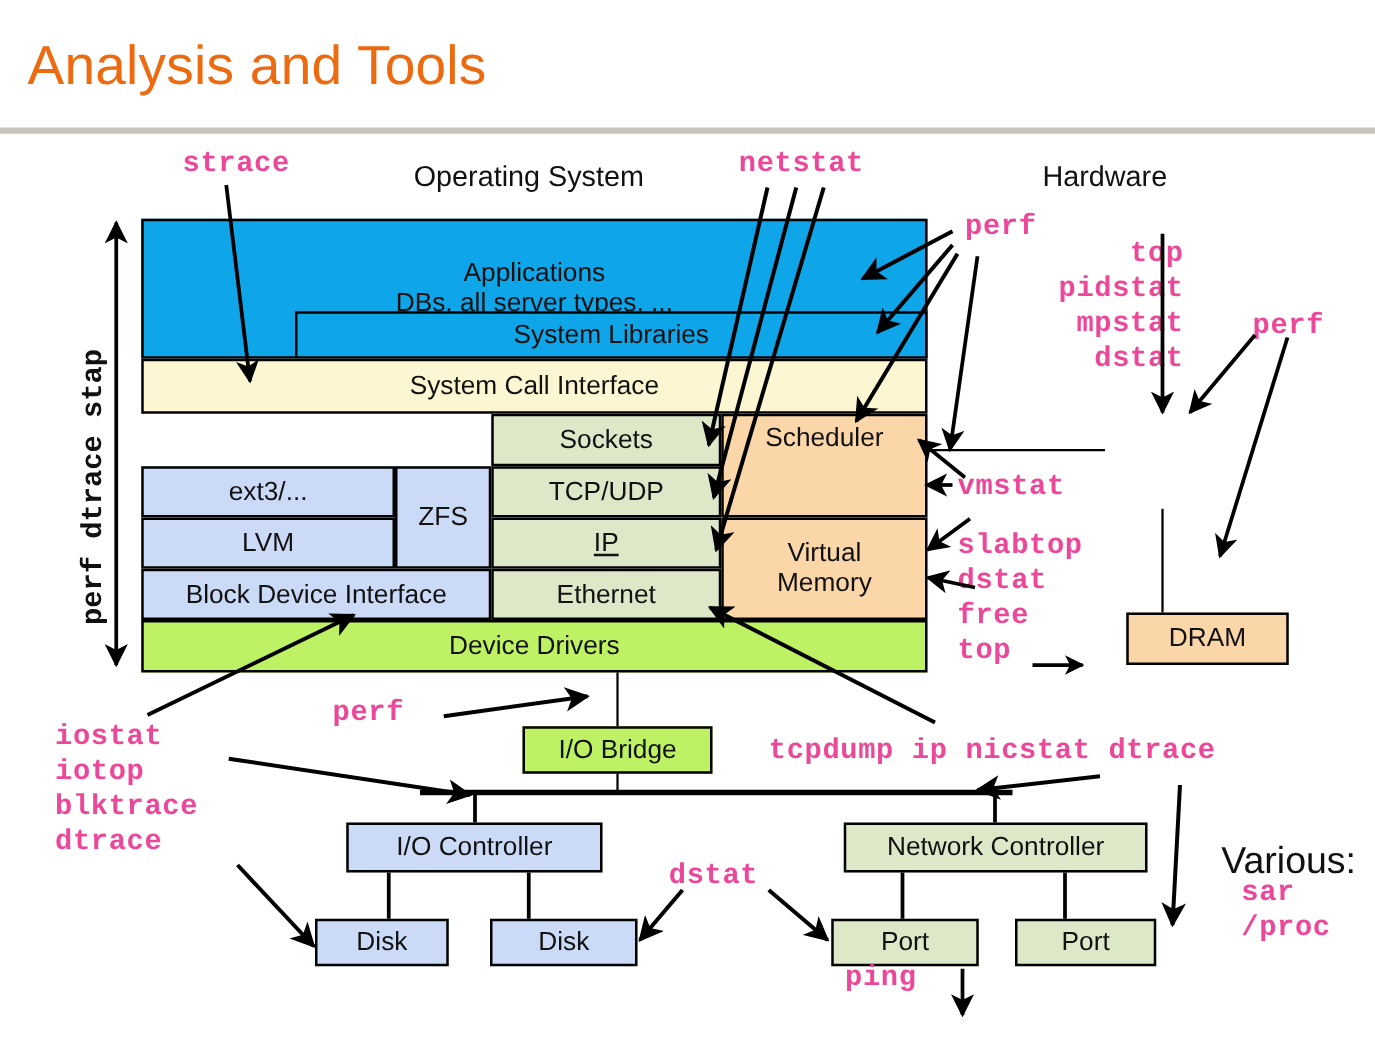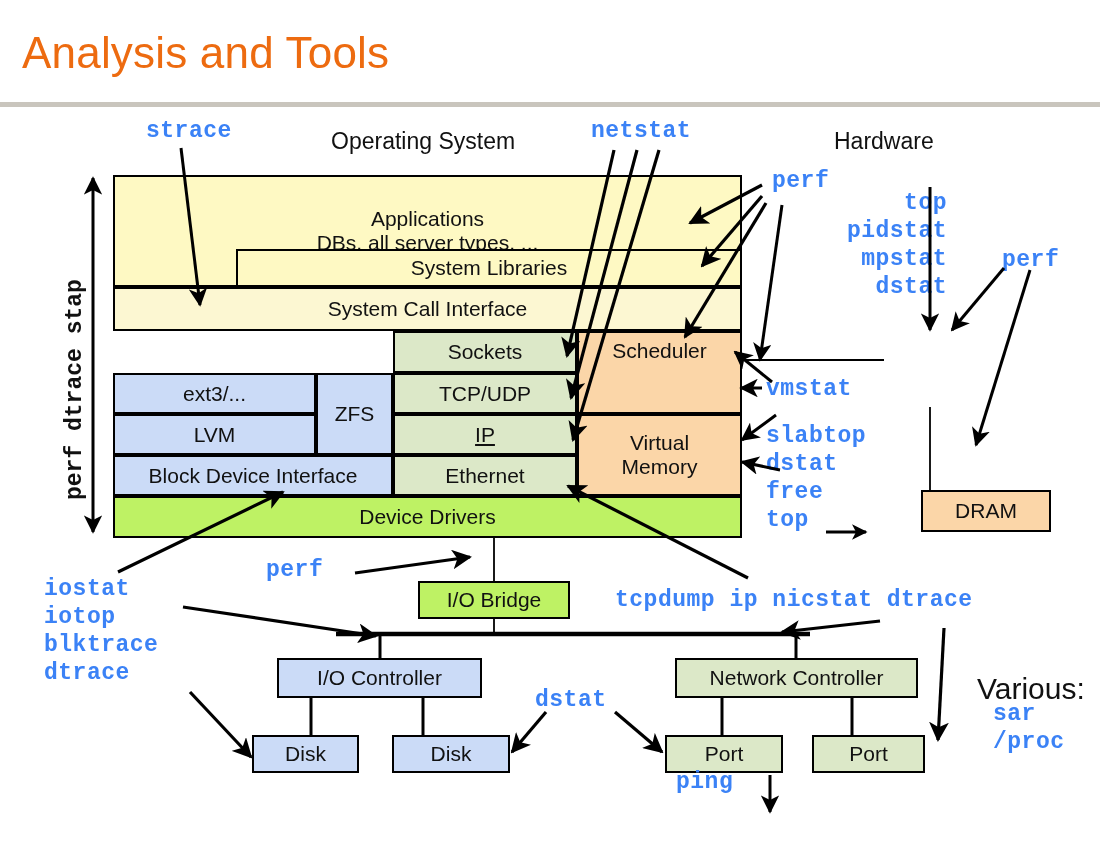--- a/index.html
+++ b/index.html
@@ -25,37 +25,37 @@
   
   .box{
     position:absolute;box-sizing:border-box;
     border:2.5px solid #000;
     display:flex;align-items:center;justify-content:center;
     text-align:center;
     font-size:21px;color:#111;
     font-family:"Liberation Sans",sans-serif;
     line-height:1.12;
   }
-  .pink   {background:#fef9c3;}
+  .pink   {background:#0ea5e9;}
   .cream  {background:#FCF7D2;}
   .blue   {background:#CBDBF7;}
   .green  {background:#DCE8C8;}
   .orange {background:#FBD6A8;}
   .cyan   {background:#bef264;}
 
   
   .lbl{
     position:absolute;font-size:21px;color:#111;
     font-family:"Liberation Sans",sans-serif;white-space:nowrap;
   }
   
   .tool{
     position:absolute;
     font-family:"Liberation Mono",monospace;
-    font-weight:bold;font-size:23px;color:#3b82f6;
+    font-weight:bold;font-size:23px;color:#ec4899;
     white-space:pre;line-height:1.22;letter-spacing:.5px;
   }
 
   
   .vtool{
     position:absolute;
     font-family:"Liberation Mono",monospace;
     font-weight:bold;font-size:23px;color:#111;
     white-space:pre;
     transform-origin:0 0;
@@ -100,21 +100,21 @@
   <div class="box green" style="left:393px;top:455px;width:184px;height:41px;">Ethernet</div>
 
   <div class="box orange" style="left:577px;top:331px;width:165px;height:83px;align-items:flex-start;padding-top:6px;">Scheduler</div>
   <div class="box orange two-line" style="left:577px;top:414px;width:165px;height:82px;">
     <span>Virtual</span>
     <span>Memory</span>
   </div>
 
   <div class="box cyan" style="left:113px;top:496px;width:629px;height:42px;">Device Drivers</div>
 
-  <div class="box orange" style="left:921px;top:490px;width:130px;height:42px;">DRAM</div>
+  <div class="box orange" style="left:901px;top:490px;width:130px;height:42px;">DRAM</div>
 
   <div class="box cyan" style="left:418px;top:581px;width:152px;height:38px;">I/O Bridge</div>
 
   <div class="box blue" style="left:277px;top:658px;width:205px;height:40px;">I/O Controller</div>
   <div class="box green" style="left:675px;top:658px;width:243px;height:40px;">Network Controller</div>
 
   <div class="box blue" style="left:252px;top:735px;width:107px;height:38px;">Disk</div>
   <div class="box blue" style="left:392px;top:735px;width:118px;height:38px;">Disk</div>
   <div class="box green" style="left:665px;top:735px;width:118px;height:38px;">Port</div>
   <div class="box green" style="left:812px;top:735px;width:113px;height:38px;">Port</div>

